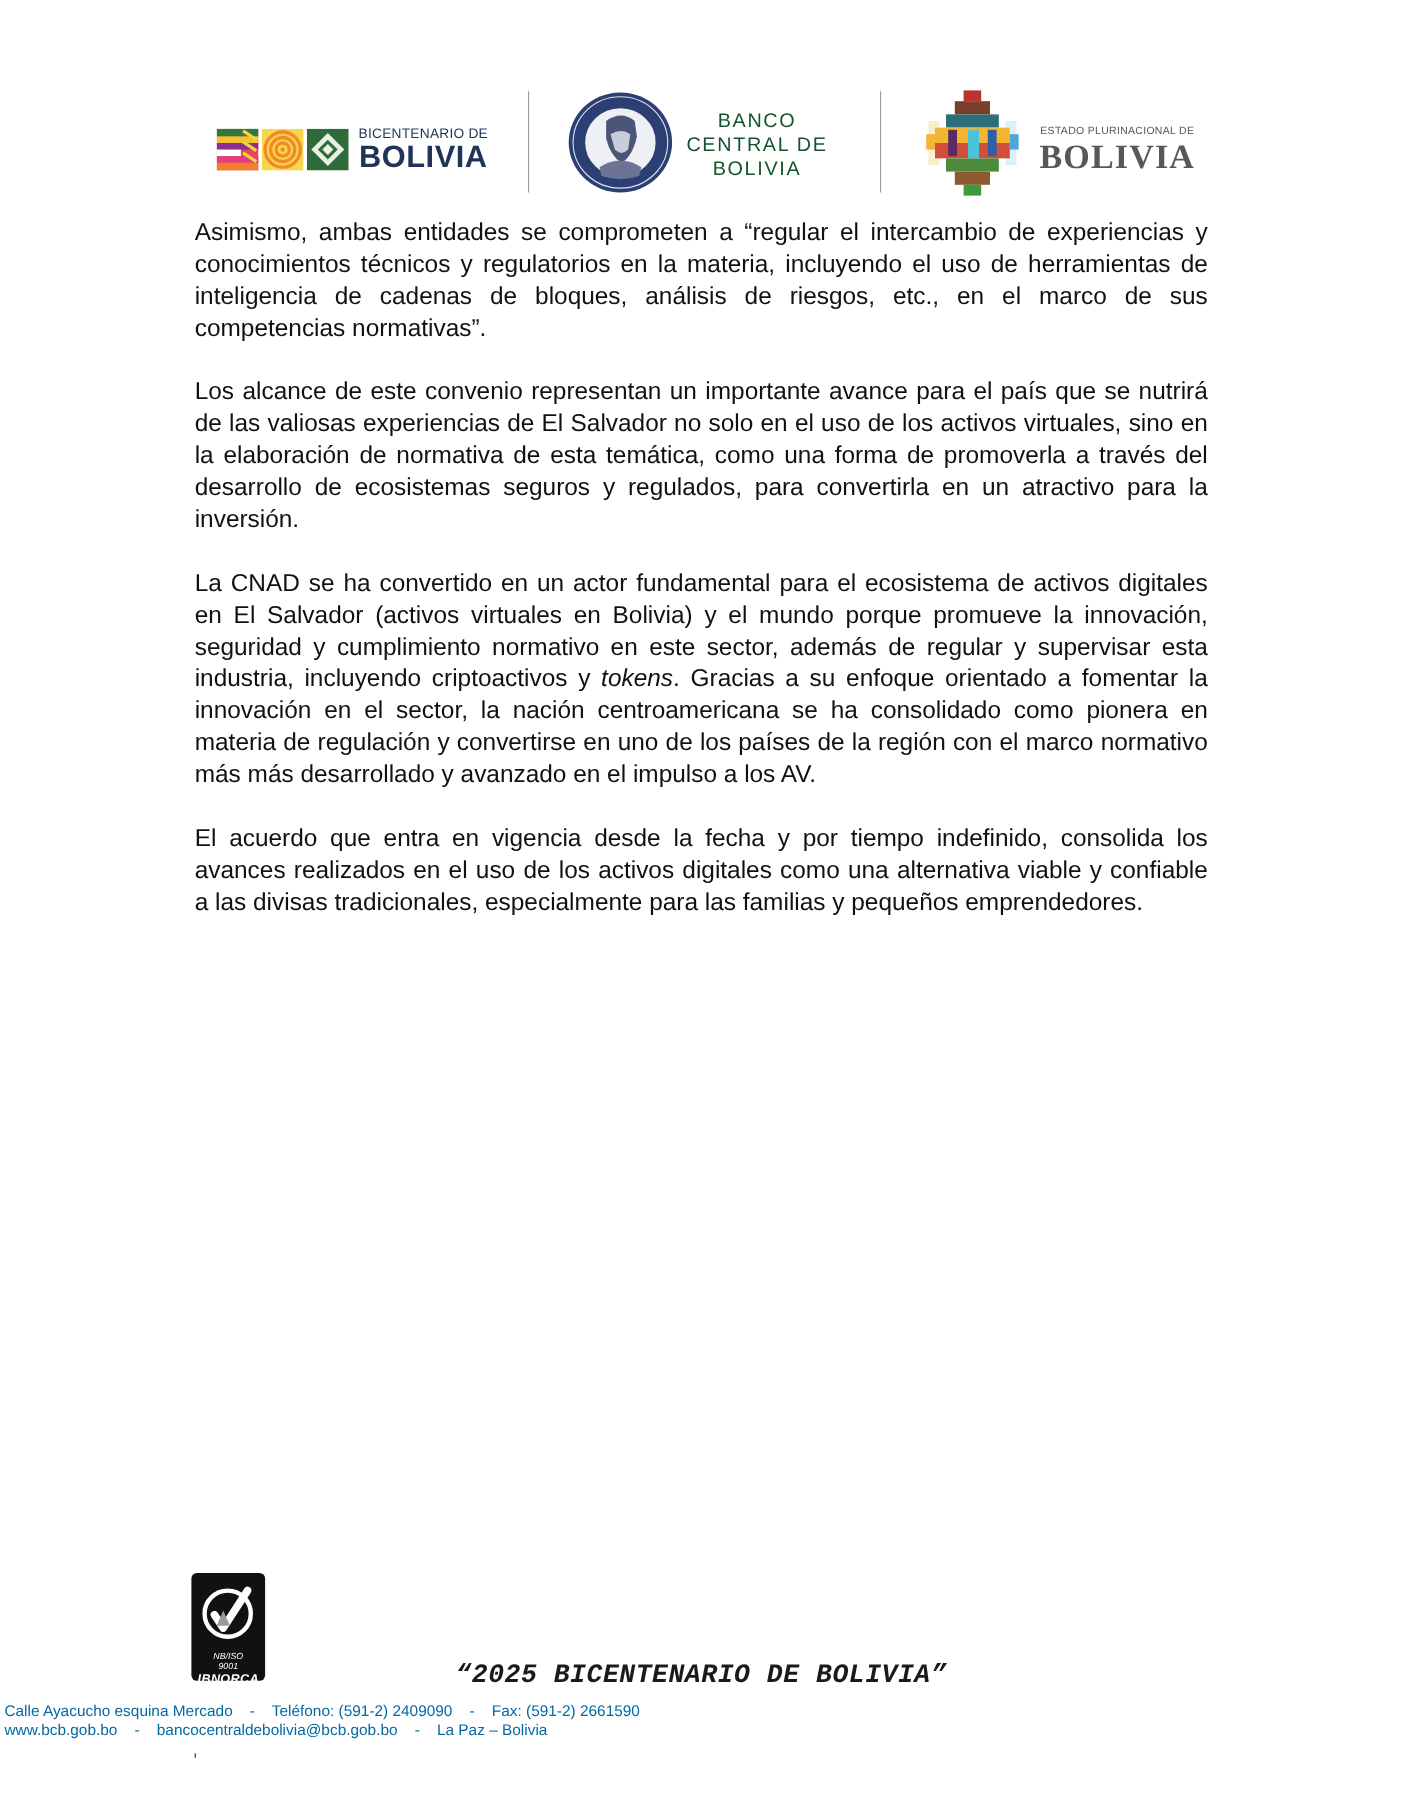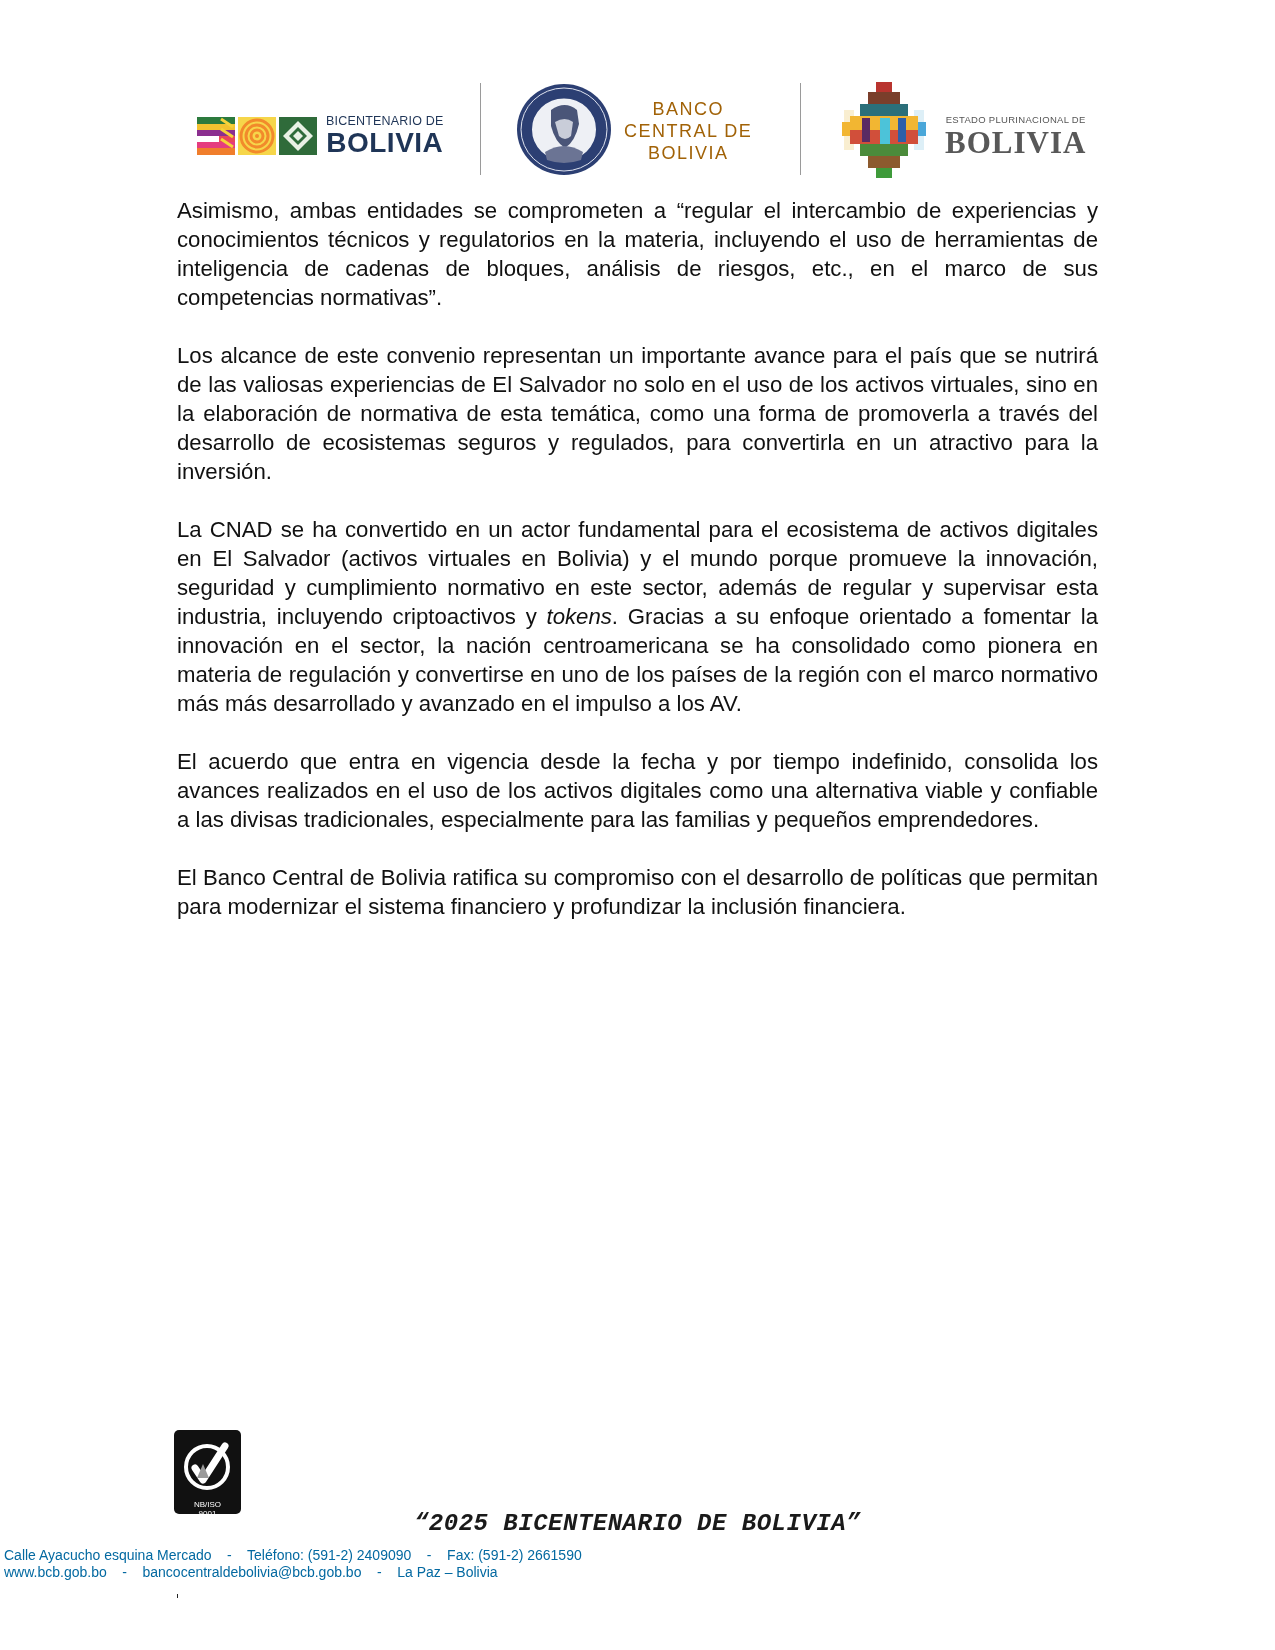--- a/index.html
+++ b/index.html
@@ -11,34 +11,34 @@
   .divider.d1 { left: 480px; }
   .divider.d2 { left: 800px; }
 
   .bicent { position: absolute; left: 197px; top: 36px; height: 40px; display: flex; align-items: center; }
   .bicent .sq { width: 38px; height: 38px; margin-right: 3px; }
   .bicent .txt { margin-left: 6px; line-height: 1; }
   .bicent .txt .small { font-size: 12.5px; color: #1f3557; letter-spacing: 0.2px; }
   .bicent .txt .big { font-size: 28px; font-weight: bold; color: #1f3557; letter-spacing: 0.5px; margin-top: 1px; }
 
   .bcb-seal { position: absolute; left: 515px; top: 2px; width: 98px; height: 95px; }
-  .bcb-text { position: absolute; left: 624px; top: 18px; color: #a16207; font-size: 18px; line-height: 22px; letter-spacing: 1.5px; }
+  .bcb-text { position: absolute; left: 624px; top: 18px; color: #14532d; font-size: 18px; line-height: 22px; letter-spacing: 1.5px; }
 
   .estado-logo { position: absolute; left: 836px; top: 2px; width: 96px; height: 96px; }
   .estado-text { position: absolute; left: 945px; top: 35px; color: #555; line-height: 1; }
   .estado-text .small { font-size: 9.5px; letter-spacing: 0.3px; }
   .estado-text .big { font-family: "Liberation Serif", serif; font-weight: bold; font-size: 31px; letter-spacing: 1px; margin-top: 2px; color: #585858; }
 
   
   .content { position: absolute; left: 177px; top: 196px; width: 921px; font-size: 22.2px; line-height: 29px; text-align: justify; }
   .content p { margin: 0 0 29px 0; }
   .content em { font-style: italic; }
 
   
-  .iso-badge { position: absolute; left: 174px; top: 1430px; width: 67px; height: 84px; background: #111; border-radius: 5px; color: #fff; text-align: center; }
+  .iso-badge { position: absolute; left: 174px; top: 1430px; width: 67px; height: 98px; background: #111; border-radius: 5px; color: #fff; text-align: center; font-style: italic; }
   .iso-badge svg { margin-top: 8px; }
   .iso-badge .l1 { font-size: 8px; line-height: 9px; margin-top: 4px; }
   .iso-badge .l2 { font-size: 8px; line-height: 9px; }
   .iso-badge .l3 { font-size: 11.5px; font-weight: bold; line-height: 13px; margin-top: 2px; letter-spacing: 0.3px; }
 
   .slogan { position: absolute; left: 0; width: 1275px; top: 1510px; text-align: center; font-family: Liberation Mono, monospace; font-weight: bold; font-style: italic; font-size: 24px; color: #1a1a1a; letter-spacing: 0.5px; }
   .addr { position: absolute; left: 4px; width: 1275px; text-align: left; font-size: 14px; color: #0369a1; white-space: pre; }
   .addr.a1 { top: 1547px; }
   .addr.a2 { top: 1564px; }
   .tick { position: absolute; left: 177px; top: 1594px; width: 1px; height: 4px; background: #222; }
@@ -117,21 +117,20 @@
     <div class="small">ESTADO PLURINACIONAL DE</div>
     <div class="big">BOLIVIA</div>
   </div>
 </div>
 
 <div class="content">
   <p>Asimismo, ambas entidades se comprometen a “regular el intercambio de experiencias y conocimientos técnicos y regulatorios en la materia, incluyendo el uso de herramientas de inteligencia de cadenas de bloques, análisis de riesgos, etc., en el marco de sus competencias normativas”.</p>
   <p>Los alcance de este convenio representan un importante avance para el país que se nutrirá de las valiosas experiencias de El Salvador no solo en el uso de los activos virtuales, sino en la elaboración de normativa de esta temática, como una forma de promoverla a través del desarrollo de ecosistemas seguros y regulados, para convertirla en un atractivo para la inversión.</p>
   <p><span>La CNAD se ha convertido en un actor fundamental para el ecosistema de activos digitales en El Salvador (activos virtuales en Bolivia) y el mundo porque promueve la innovación, seguridad y cumplimiento normativo en este sector, además de regular y supervisar esta industria, incluyendo criptoactivos y </span><em>tokens</em><span>. Gracias a su enfoque orientado a fomentar la innovación en el sector, la nación centroamericana se ha consolidado como pionera en materia de regulación y convertirse en uno de los países de la región con el marco normativo más más desarrollado y avanzado en el impulso a los AV.</span></p>
   <p>El acuerdo que entra en vigencia desde la fecha y por tiempo indefinido, consolida los avances realizados en el uso de los activos digitales como una alternativa viable y confiable a las divisas tradicionales, especialmente para las familias y pequeños emprendedores.</p>
-  <p>El Banco Central de Bolivia ratifica su compromiso con el desarrollo de políticas que permitan para modernizar el sistema financiero y profundizar la inclusión financiera.</p>
 </div>
 
 <div class="iso-badge">
   <svg width="54" height="54" viewBox="0 0 54 54">
     <circle cx="26" cy="29" r="21" fill="none" stroke="#fff" stroke-width="4"></circle>
     <path d="M14 30 L22 42 L44 8" fill="none" stroke="#fff" stroke-width="7" stroke-linecap="round" stroke-linejoin="round"></path>
     <path d="M16 40 L22 26 L28 40 Z" fill="#9a9a9a"></path>
   </svg>
   <div class="l1">NB/ISO</div>
   <div class="l2">9001</div>

